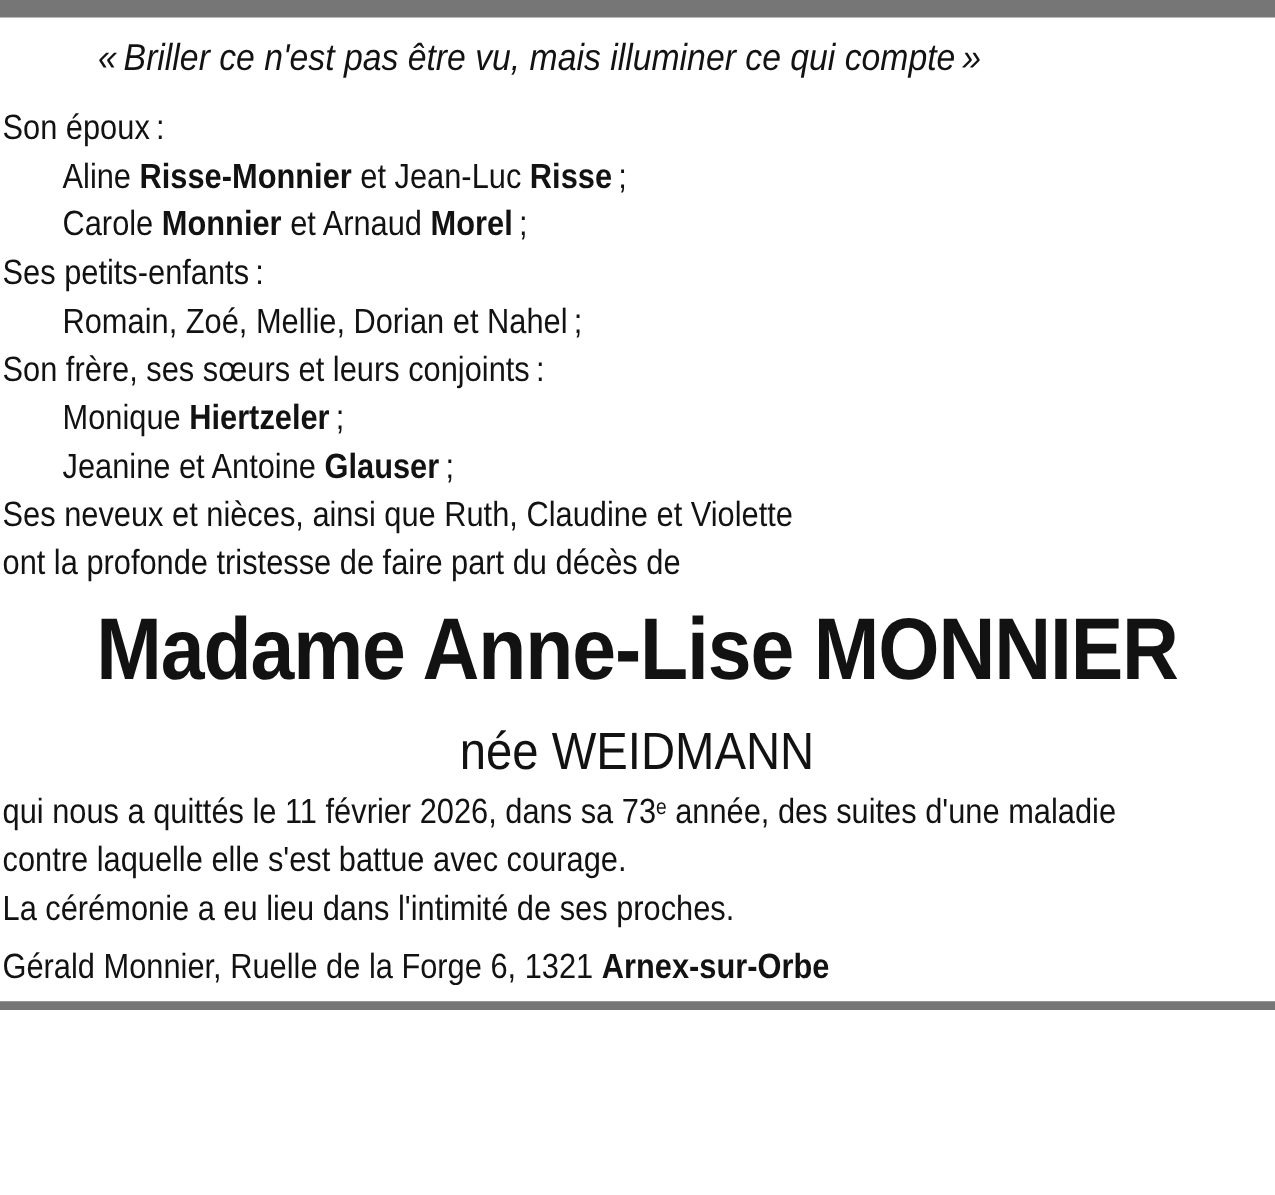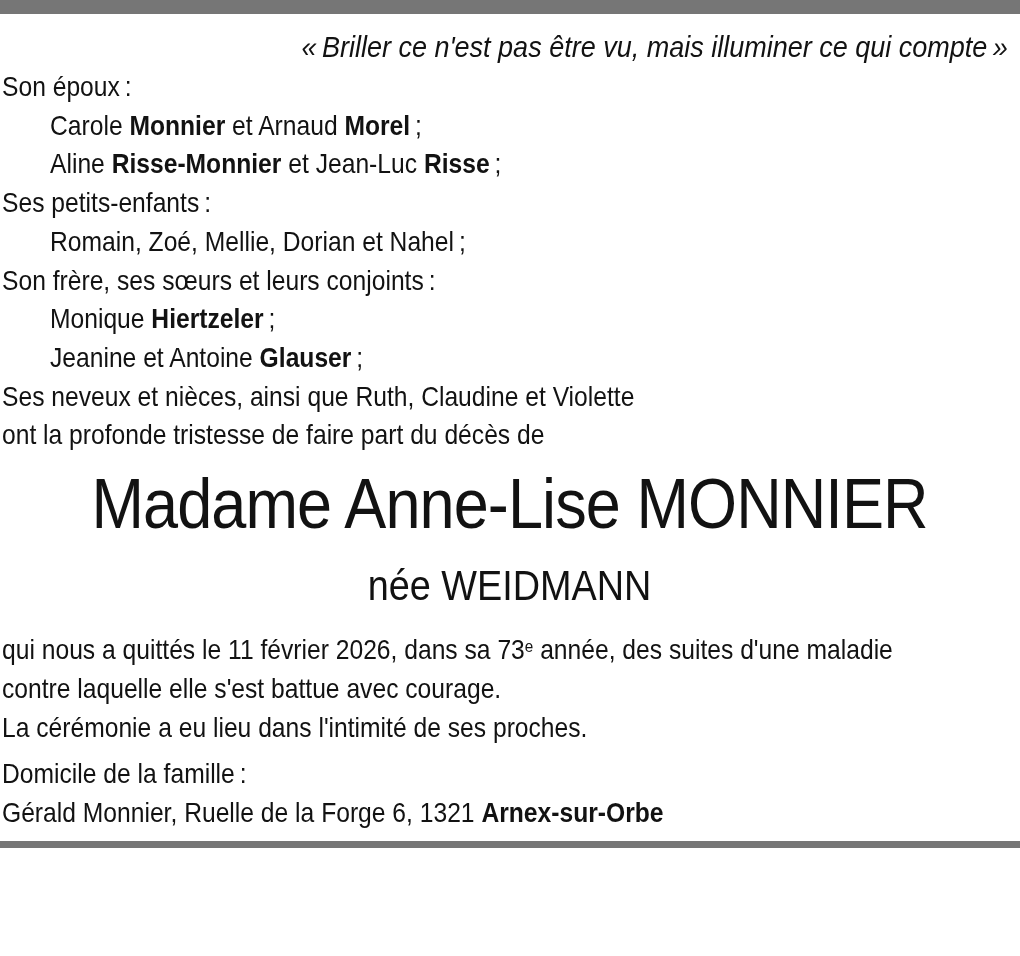--- a/index.html
+++ b/index.html
@@ -18,79 +18,78 @@
   .cx {
     display:inline-block;
     transform:scaleX(0.88);
     transform-origin:0 50%;
     white-space:nowrap;
   }
 
   .quote {
     margin-top:15px;
     padding-right:12px;
-    text-align:right;
     font-style:italic;
     font-size:30px;
     line-height:36px;
     font-weight:500;
   }
   .quote .cx { transform:scaleX(0.9); transform-origin:100% 50%; }
 
   .family {
-    margin-top:3px;
+    margin-top:18px;
     padding-left:2px;
     font-size:28px;
     line-height:38.7px;
   }
   .family .line.indent { padding-left:48px; }
 
   .title {
     margin-top:8px;
     text-align:center;
     font-size:70px;
     line-height:82px;
-    font-weight:normal;
+    font-weight:bold;
     letter-spacing:-1px;
   }
   .title .cx { transform:scaleX(0.9); transform-origin:50% 50%; }
 
   .subtitle {
     text-align:center;
     font-size:42px;
     line-height:50px;
     margin-top:16px;
   }
   .subtitle .cx { transform:scaleX(0.9); transform-origin:50% 50%; }
 
   .para {
     padding-left:2px;
     font-size:28px;
     line-height:38.7px;
   }
-  .para.p1 { margin-top:16px; }
+  .para.p1 { }
   .para.p2 { margin-top:0; }
   .para.p3 { margin-top:8px; }
 
   .b { font-weight:bold; }
   .sup { font-size:0.62em; vertical-align:0.42em; }
 </style>
 </head>
 <body>
 
 <div class="bar top" style="background: rgb(118, 118, 118);"></div>
 
 <div class="quote">
   <span class="cx">« Briller ce n'est pas être vu, mais illuminer ce qui compte »</span>
 </div>
 
 <div class="family">
     <div class="line"><span class="cx"><span>Son époux :</span></span></div>
+    <div class="line indent"><span class="cx"><span>Aline </span><span class="b">Risse-Monnier</span><span> et Jean-Luc </span><span class="b">Risse</span><span> ;</span></span></div>
     <div class="line indent"><span class="cx"><span>Carole </span><span class="b">Monnier</span><span> et Arnaud </span><span class="b">Morel</span><span> ;</span></span></div>
-    <div class="line indent"><span class="cx"><span>Aline </span><span class="b">Risse-Monnier</span><span> et Jean-Luc </span><span class="b">Risse</span><span> ;</span></span></div>
     <div class="line"><span class="cx"><span>Ses petits-enfants :</span></span></div>
     <div class="line indent"><span class="cx"><span>Romain, Zoé, Mellie, Dorian et Nahel ;</span></span></div>
     <div class="line"><span class="cx"><span>Son frère, ses sœurs et leurs conjoints :</span></span></div>
     <div class="line indent"><span class="cx"><span>Monique </span><span class="b">Hiertzeler</span><span> ;</span></span></div>
     <div class="line indent"><span class="cx"><span>Jeanine et Antoine </span><span class="b">Glauser</span><span> ;</span></span></div>
     <div class="line"><span class="cx"><span>Ses neveux et nièces, ainsi que Ruth, Claudine et Violette</span></span></div>
     <div class="line"><span class="cx"><span>ont la profonde tristesse de faire part du décès de</span></span></div>
   </div>
 
 <div class="title">
@@ -109,20 +108,17 @@
     <span class="cx"><span>contre laquelle elle s'est battue avec courage.</span></span>
   </div>
 </div>
 
 <div class="para p2">
   <span class="cx">La cérémonie a eu lieu dans l'intimité de ses proches.</span>
 </div>
 
 <div class="para p3">
   <div class="line">
-    <span class="cx">Domicile de la famille :</span>
-  </div>
-  <div class="line">
     <span class="cx"><span>Gérald Monnier, Ruelle de la Forge 6, 1321 </span><span class="b">Arnex-sur-Orbe</span></span>
   </div>
 </div>
 
 <div class="bar bottom" style="background: rgb(118, 118, 118);"></div>
 
 </body></html>

